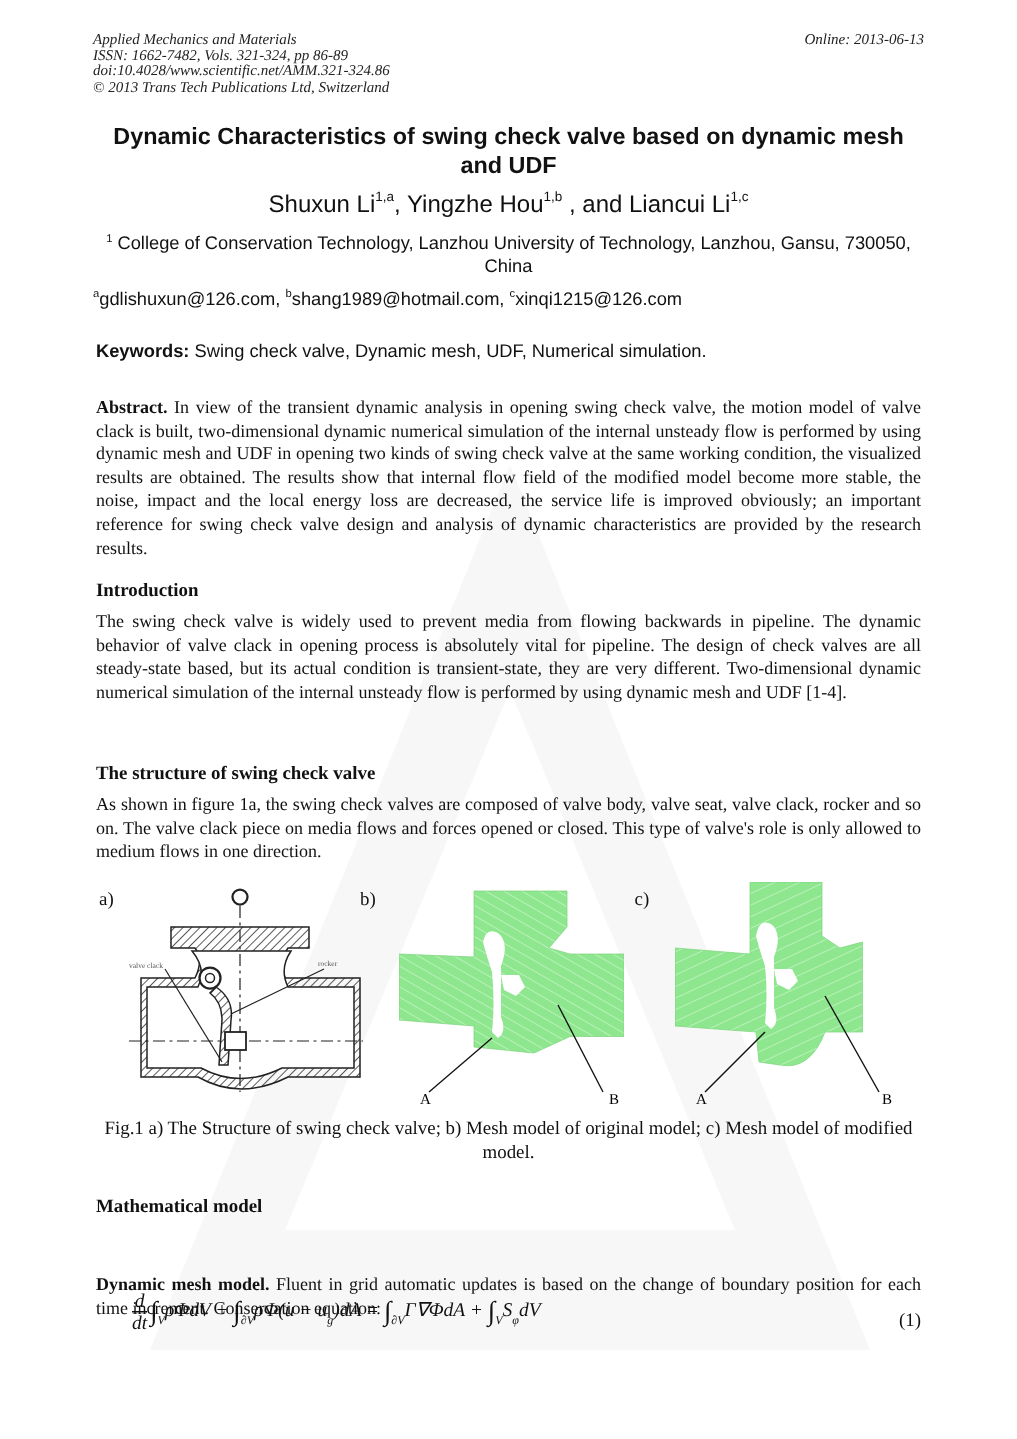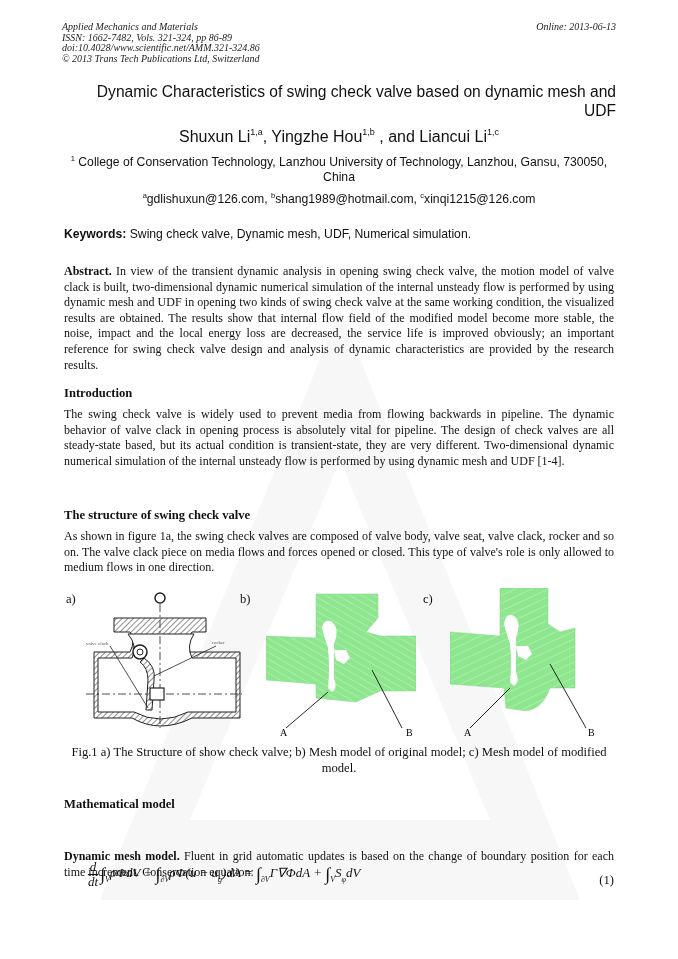--- a/index.html
+++ b/index.html
@@ -7,35 +7,35 @@
     width: 678px; height: 959px; background: #ffffff; position: relative; overflow: hidden;
     font-family: "Liberation Serif", serif; color: #111;
   }
   .watermark {
     position: absolute; left: 90px; top: 300px; width: 500px; height: 620px; pointer-events: none;
   }
   .hdr { position: absolute; top: 22px; font-style: italic; font-size: 10px; line-height: 10.6px; color: #222; }
   .hdr-left { left: 62px; }
   .hdr-right { right: 62px; }
   .title {
-    position: absolute; left: 62px; width: 554px; top: 82px; text-align: right;
-    font-family: "Liberation Sans", sans-serif; font-weight: normal; font-size: 15.6px; line-height: 19px;
+    position: absolute; left: 62px; width: 554px; top: 82px; text-align: center;
+    font-family: "Liberation Sans", sans-serif; font-weight: bold; font-size: 15.6px; line-height: 19px;
   }
   .authors {
     position: absolute; left: 62px; width: 554px; top: 127px; text-align: center;
     font-family: Liberation Sans, sans-serif; font-size: 16px; line-height: 20px;
   }
   .authors sup { font-size: 9px; vertical-align: 7px; line-height: 0; }
   .affil {
     position: absolute; left: 62px; width: 554px; top: 155px; text-align: center;
     font-family: "Liberation Sans", sans-serif; font-size: 12.2px; line-height: 15px;
   }
   .affil sup, .emails sup { font-size: 7.5px; vertical-align: 5px; line-height: 0; }
   .emails {
-    position: absolute; left: 62px; width: 554px; top: 192px; text-align: center;
+    position: absolute; left: 62px; width: 554px; top: 192px; text-align: left;
     font-family: "Liberation Sans", sans-serif; font-size: 12.2px; line-height: 15px;
   }
   .keywords {
     position: absolute; left: 64px; width: 552px; top: 227px;
     font-family: "Liberation Sans", sans-serif; font-size: 12.2px; line-height: 15px;
   }
   .para {
     position: absolute; left: 64px; width: 550px; text-align: justify;
     font-size: 12px; line-height: 15.6px;
   }
@@ -155,21 +155,21 @@
   </defs>
   <path d="M0,44 L50,48 L50,0 L98,0 L98,36 L110,44 L125,40 L125,100 L100,100 Q90,126 70,122 L56,120 L54,100 L0,96 Z" fill="url(#mesh2)" stroke="#7fd67f" stroke-width="0.5"></path>
   <path d="M54,36 Q56,24 64,28 Q72,34 66,50 L66,84 Q70,94 64,98 L60,94 Q62,74 60,56 Q56,44 54,36 Z" fill="#fff"></path>
   <path d="M66,58 L78,58 L82,66 L76,72 L68,68 Z" fill="#fff"></path>
   <line x1="20" y1="140" x2="60" y2="100" stroke="#111" stroke-width="0.9"></line>
   <line x1="136" y1="140" x2="100" y2="76" stroke="#111" stroke-width="0.9"></line>
   <text x="14" y="148" font-size="10" font-family="Liberation Serif, serif">A</text>
   <text x="138" y="148" font-size="10" font-family="Liberation Serif, serif">B</text>
 </svg>
 
-<div class="caption">Fig.1 a) The Structure of show check valve; b) Mesh model of original model; c) Mesh model of modified model.</div>
+<div class="caption">Fig.1 a) The Structure of swing check valve; b) Mesh model of original model; c) Mesh model of modified model.</div>
 
 <div class="heading" style="top:797px">Mathematical model</div>
 <div class="para" style="top:849px">
   <b class="lead">Dynamic mesh model.</b> <span>Fluent in grid automatic updates is based on the change of boundary position for each time increment. Conservation equation:</span>
 </div>
 
 <div class="equation">
   <span class="frac"><span class="num">d</span><span>dt</span></span><span class="int">∫</span><span class="sub">V</span><span>ρΦdV</span><span> + </span><span class="int">∫</span><span class="sub">∂V</span><span>ρΦ(u − u</span><span class="sub">g</span><span>)dA</span><span> = </span><span class="int">∫</span><span class="sub">∂V</span><span>Γ∇ΦdA</span><span> + </span><span class="int">∫</span><span class="sub">V</span><span>S</span><span class="sub">φ</span><span>dV</span>
 </div>
 <div class="eq-num">(1)</div>

